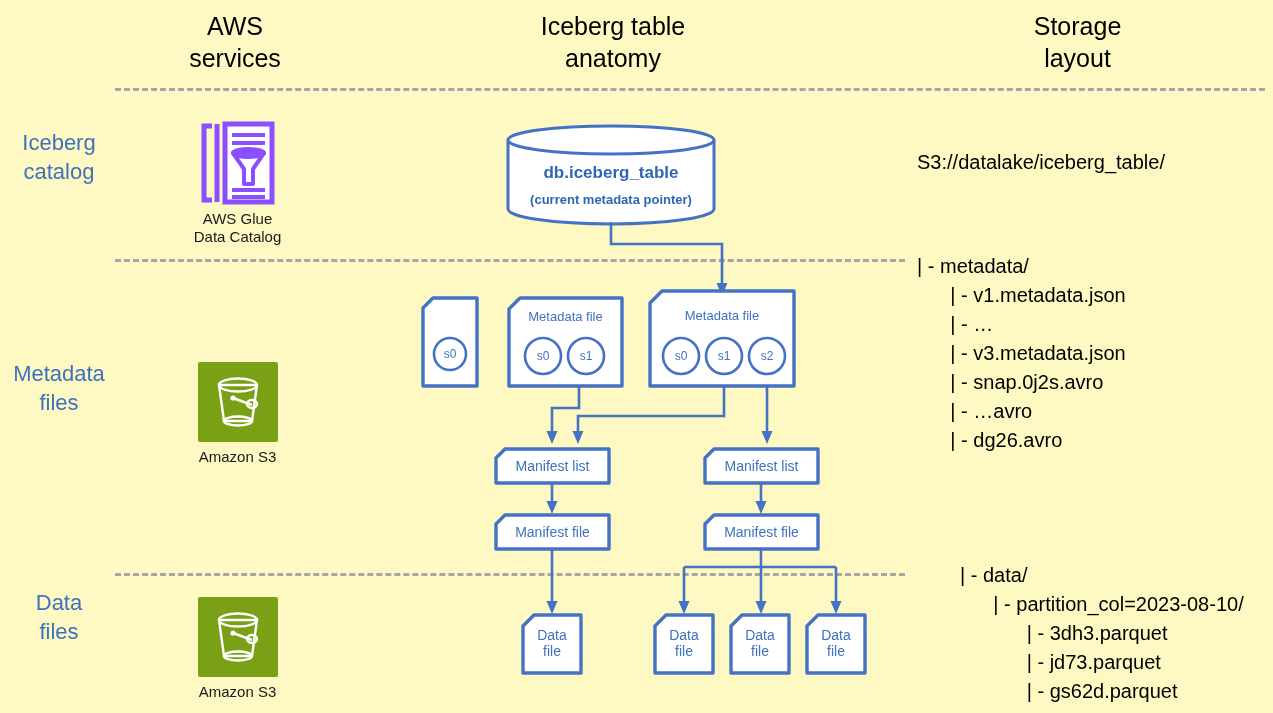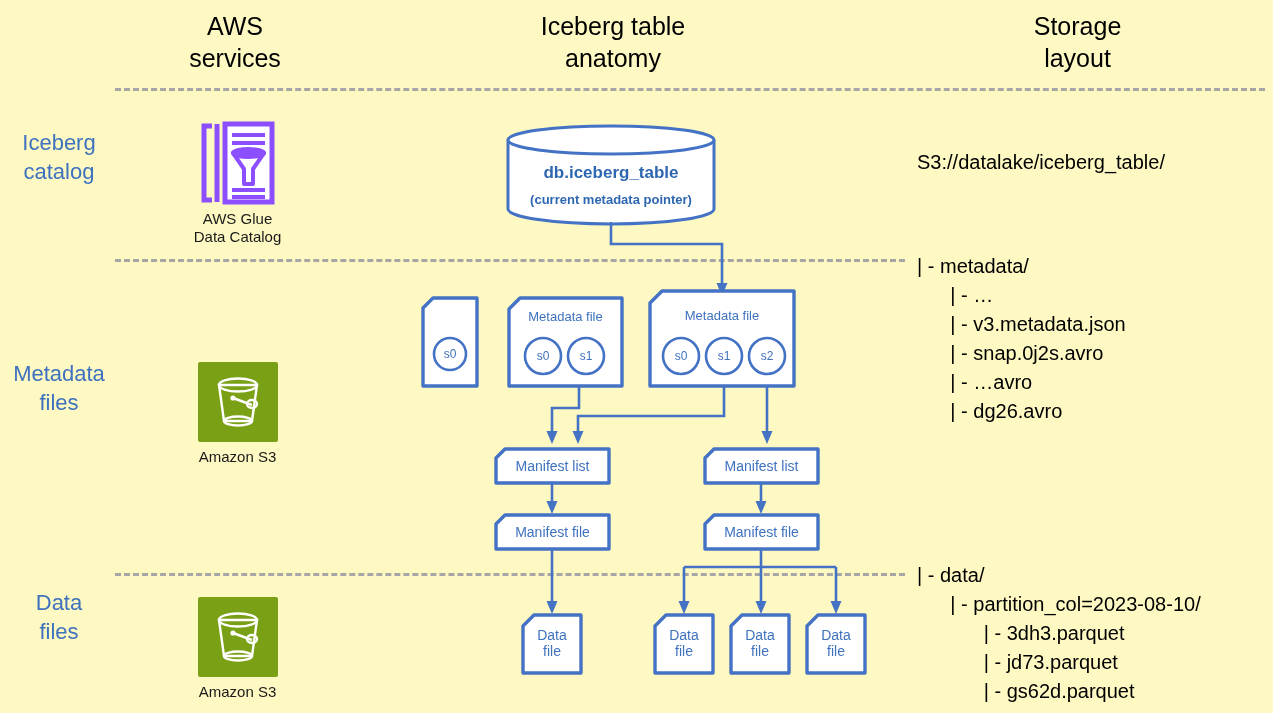--- a/index.html
+++ b/index.html
@@ -391,28 +391,29 @@
     </svg>
     <div class="df-label">
       <span>Data</span><br><span>file</span>
     </div>
   </div>
 
   <div class="abs storage-line" style="left:917px; top:152px;">S3://datalake/iceberg_table/</div>
 
   <div class="abs" style="left:917px; top:256px;">
     <div class="storage-line" style="margin-bottom:9px;">| - metadata/</div>
+    <div class="storage-line" style="margin-bottom:9px;">      | - v1.metadata.json</div>
     <div class="storage-line" style="margin-bottom:9px;">      | - …</div>
     <div class="storage-line" style="margin-bottom:9px;">      | - v3.metadata.json</div>
     <div class="storage-line" style="margin-bottom:9px;">      | - snap.0j2s.avro</div>
     <div class="storage-line" style="margin-bottom:9px;">      | - …avro</div>
     <div class="storage-line">      | - dg26.avro</div>
   </div>
 
-  <div class="abs" style="left:917px; top:565px;">
+  <div class="abs" style="left:960px; top:565px;">
     <div class="storage-line" style="margin-bottom:9px;">| - data/</div>
     <div class="storage-line" style="margin-bottom:9px;">      | - partition_col=2023-08-10/</div>
     <div class="storage-line" style="margin-bottom:9px;">            | - 3dh3.parquet</div>
     <div class="storage-line" style="margin-bottom:9px;">            | - jd73.parquet</div>
     <div class="storage-line">            | - gs62d.parquet</div>
   </div>
 
 </div>
 
 </body></html>

